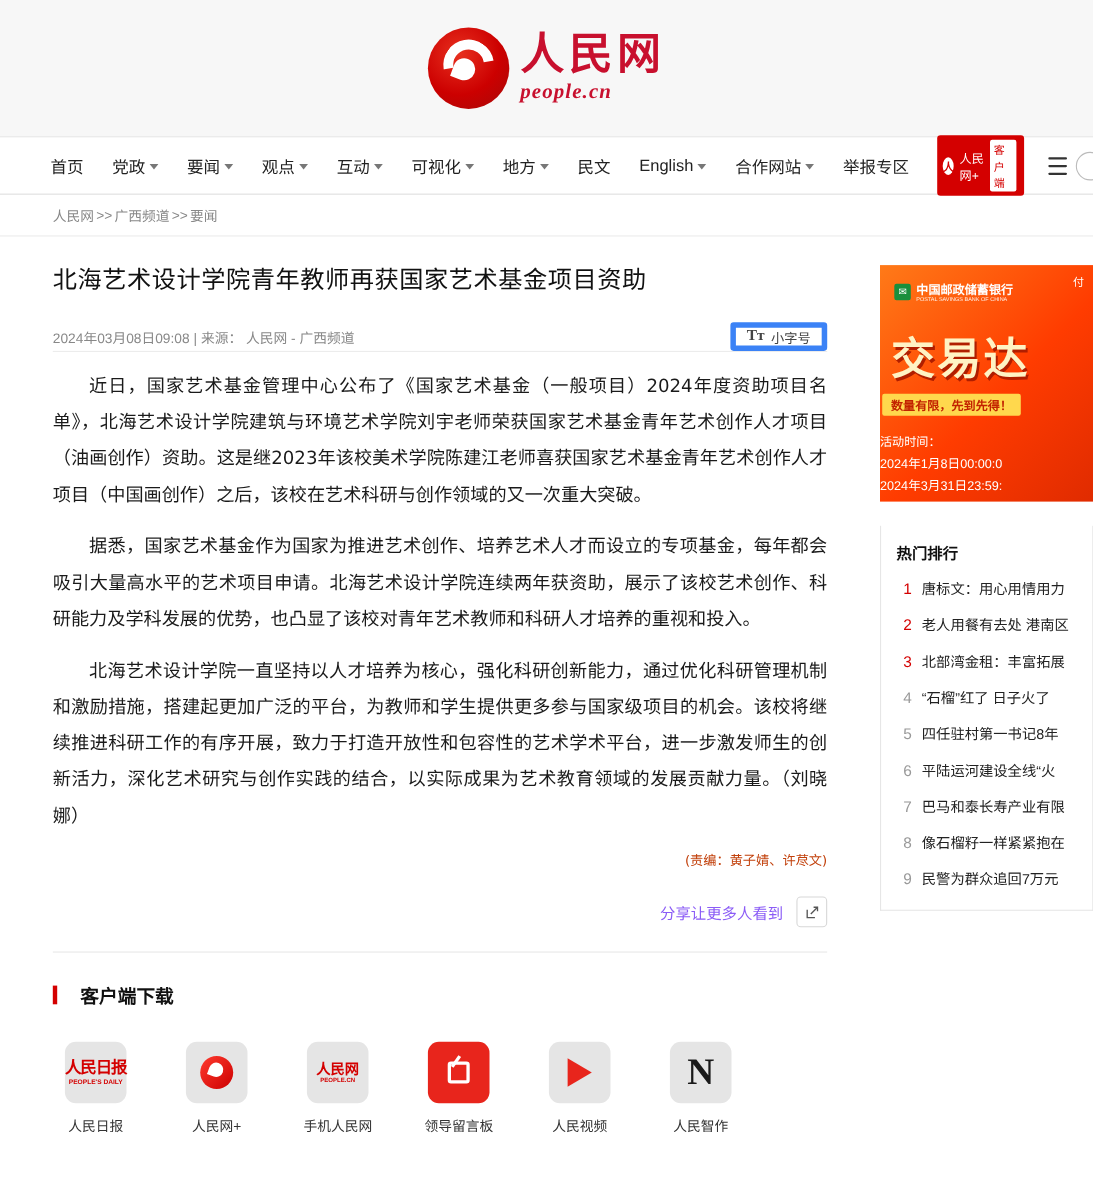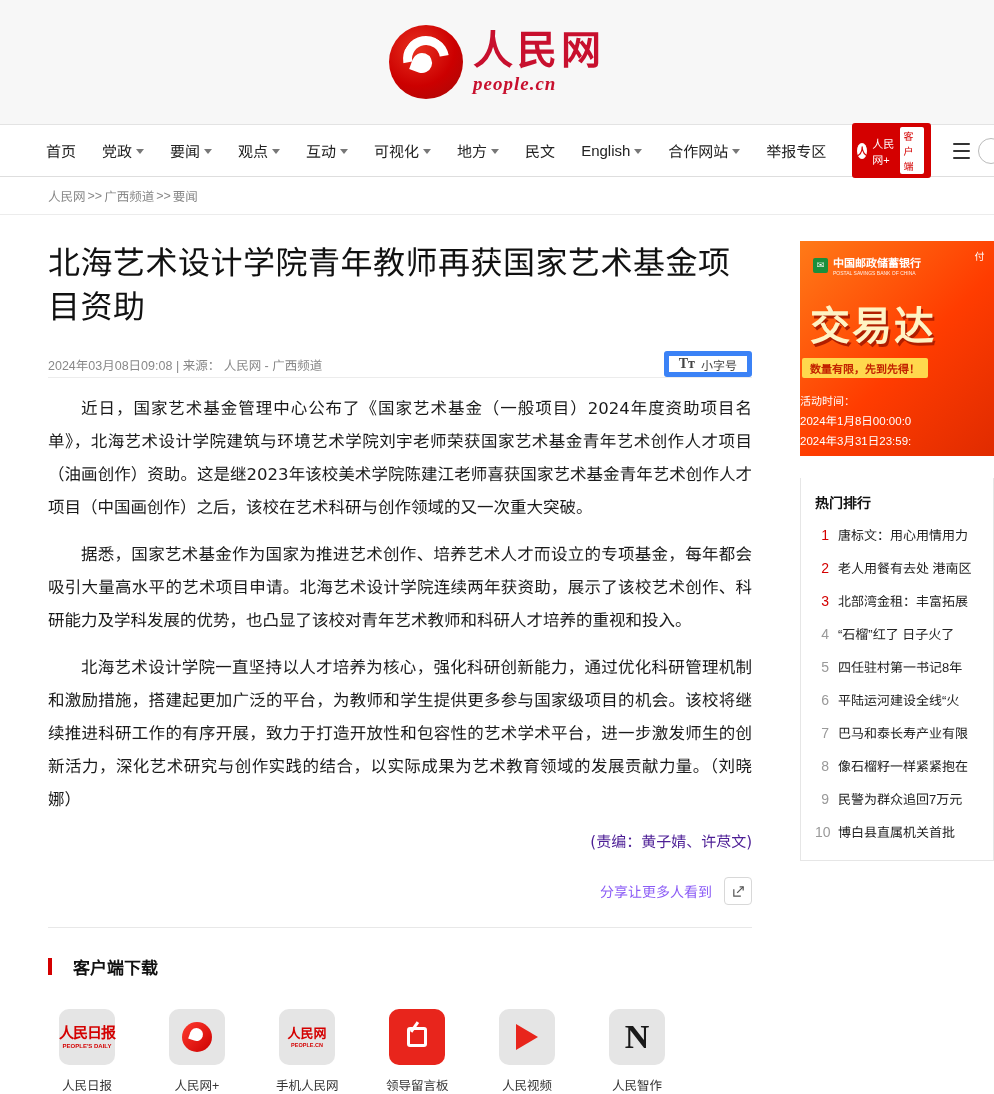--- a/index.html
+++ b/index.html
@@ -121,21 +121,21 @@
     width: 800px;
     padding: 26px 48px 0 48px;
   }
   .side {
     width: 194px;
     padding-top: 26px;
   }
 
   
   h1.title {
-    font-size: 32px;
+    font-size: 22px;
     line-height: 1.38;
     color: #111;
     font-weight: normal;
     margin: 0 0 22px 0;
     letter-spacing: 0.5px;
     font-family: "DejaVu Sans", sans-serif;
   }
   .meta-row {
     display: flex; align-items: center; justify-content: space-between;
     border-bottom: 1px solid #ececec;
@@ -162,21 +162,21 @@
   .body-text p {
     font-size: 16.5px;
     line-height: 2.0;
     color: #1a1a1a;
     margin: 0 0 14px 0;
     text-indent: 2em;
     text-align: justify;
     font-family: "DejaVu Sans", sans-serif;
   }
   .editor {
-    font-size: 15px; color:#4c1d95; text-align: right; margin-top: 6px;
+    font-size: 12px; color:#c2410c; text-align: right; margin-top: 6px;
     font-family: "DejaVu Sans", sans-serif;
   }
   .share-row {
     display:flex; align-items:center; justify-content:flex-end;
     gap: 12px; margin-top: 26px; padding-bottom: 22px;
     border-bottom: 1px solid #e8e8e8;
   }
   .share-text { font-size: 14px; color:#8b5cf6; }
   .share-btn {
     width: 28px; height: 28px; border: 1px solid #d8d8d8; border-radius: 4px;
@@ -526,22 +526,18 @@
               <span class="txt">巴马和泰长寿产业有限</span>
             </li>
           <li class="plain">
               <span class="num">8</span>
               <span class="txt">像石榴籽一样紧紧抱在</span>
             </li>
           <li class="plain">
               <span class="num">9</span>
               <span class="txt">民警为群众追回7万元</span>
             </li>
-          <li class="plain">
-              <span class="num">10</span>
-              <span class="txt">博白县直属机关首批</span>
-            </li>
         </ul>
       </div>
 
     </div>
   </div>
 </div>
 
 </body></html>

